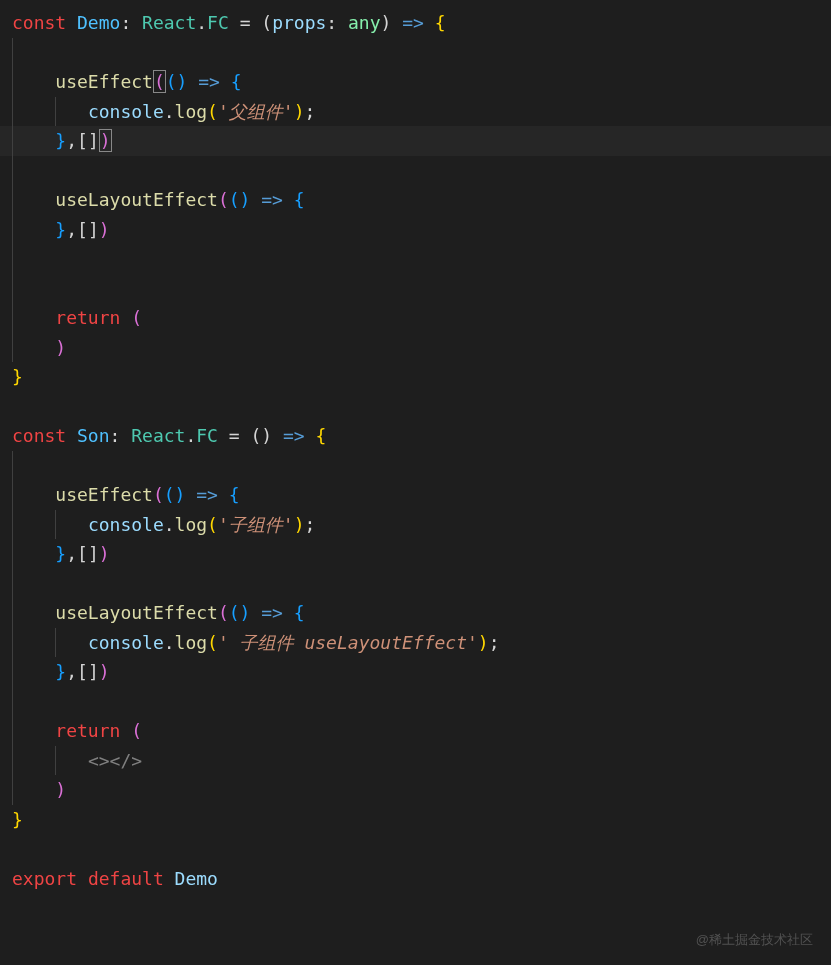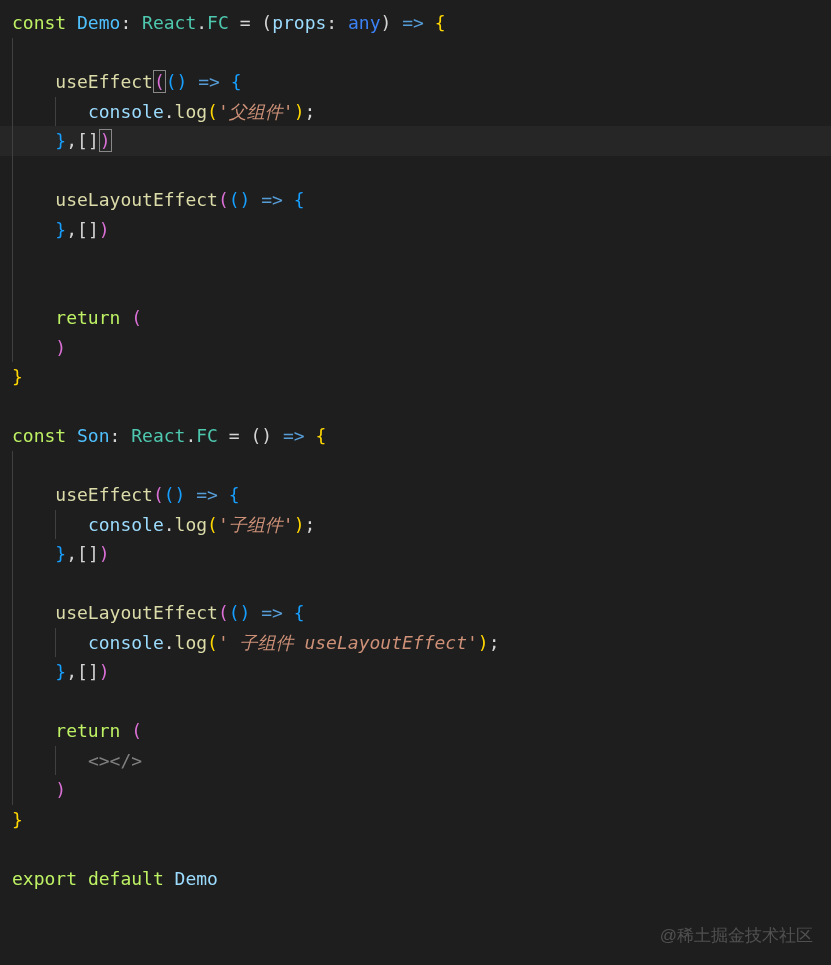--- a/index.html
+++ b/index.html
@@ -25,22 +25,22 @@
       display: block;
     }
     .highlight-line {
       background: rgba(255,255,255,0.04);
       display: block;
       margin-left: -12px;
       margin-right: -12px;
       padding-left: 12px;
       padding-right: 12px;
     }
-    .kw-control { color: #bef264; }  
-    .kw-type { color: #3b82f6; }  
+    .kw-control { color: #ef4444; }  
+    .kw-type { color: #86efac; }  
     .var-name { color: #4fc1ff; }   
     .class-name { color: #4ec9b0; text-align: right; } 
     .func-name { color: #dcdcaa; text-align: right; }  
     .param { color: #9cdcfe; }      
     .string { color: #ce9178; font-style: italic; }
     .punct { color: #d4d4d4; }
     .arrow { color: #569cd6; }
     .brace { color: #ffd700; }
     .brace2 { color: #da70d6; }
     .brace3 { color: #179fff; }
@@ -55,21 +55,21 @@
       display: inline-block;
       height: 29.5px;
       vertical-align: top;
       margin-right: -1px;
     }
     .watermark {
       position: absolute;
       bottom: 15px;
       right: 18px;
       color: #666;
-      font-size: 17px;
+      font-size: 13px;
       font-family: sans-serif;
       opacity: .7;
     }
   </style>
 </head>
 <body>
 
 <div class="code-container">
 <span class="line"><span class="kw-control">const</span> <span class="var-name">Demo</span><span class="punct">: </span><span class="class-name">React</span><span class="punct">.</span><span class="class-name">FC</span><span class="punct"> = (</span><span class="param">props</span><span class="punct">: </span><span class="kw-type">any</span><span class="punct">) </span><span class="arrow">=&gt;</span><span class="brace"> {</span></span>
 <span class="line"><span class="indent-guide"></span></span>

